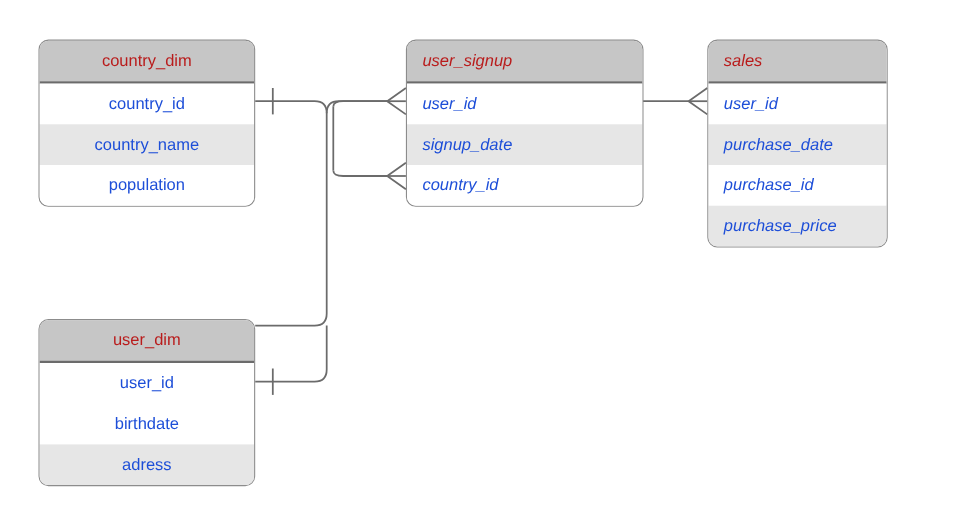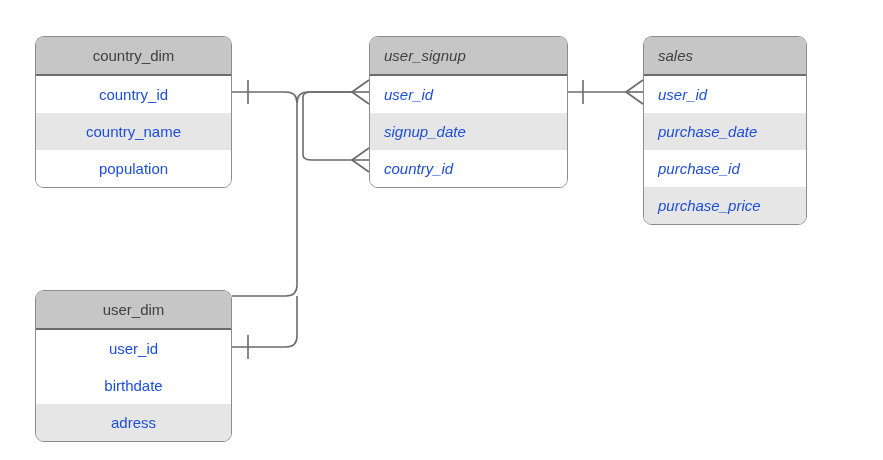--- a/index.html
+++ b/index.html
@@ -39,21 +39,21 @@
     z-index: 2;
     box-sizing: border-box;
     border: 1px solid #8c8c8c;
     border-radius: 9px;
     background: #ffffff;
     overflow: hidden;
     box-shadow: 0 0 0 0 rgba(0,0,0,0);
   }
   .entity-title {
     background: #c6c6c6;
-    color: #404040;
+    color: #b91c1c;
     font-size: 15px;
     line-height: 1;
     padding: 11px 14px 11px 14px;
     border-bottom: 2px solid #6b6b6b;
     white-space: nowrap;
   }
   .entity-row {
     font-size: 15px;
     line-height: 1;
     color: #1d4ed8;
@@ -131,21 +131,21 @@
     </g>
   </svg>
 
   <div class="entity align-center style-normal" style="left:35px; top:36px; width:197px;">
     <div class="entity-title">country_dim</div>
     <div class="entity-row plain">country_id</div>
     <div class="entity-row shaded">country_name</div>
     <div class="entity-row plain">population</div>
   </div>
 
-  <div class="entity align-left style-italic" style="left:369px; top:36px; width:199px;">
+  <div class="entity align-left style-italic" style="left:369px; top:36px; width:216px;">
     <div class="entity-title">user_signup</div>
     <div class="entity-row plain">user_id</div>
     <div class="entity-row shaded">signup_date</div>
     <div class="entity-row plain">country_id</div>
   </div>
 
   <div class="entity align-left style-italic" style="left:643px; top:36px; width:164px;">
     <div class="entity-title">sales</div>
     <div class="entity-row plain">user_id</div>
     <div class="entity-row shaded">purchase_date</div>

